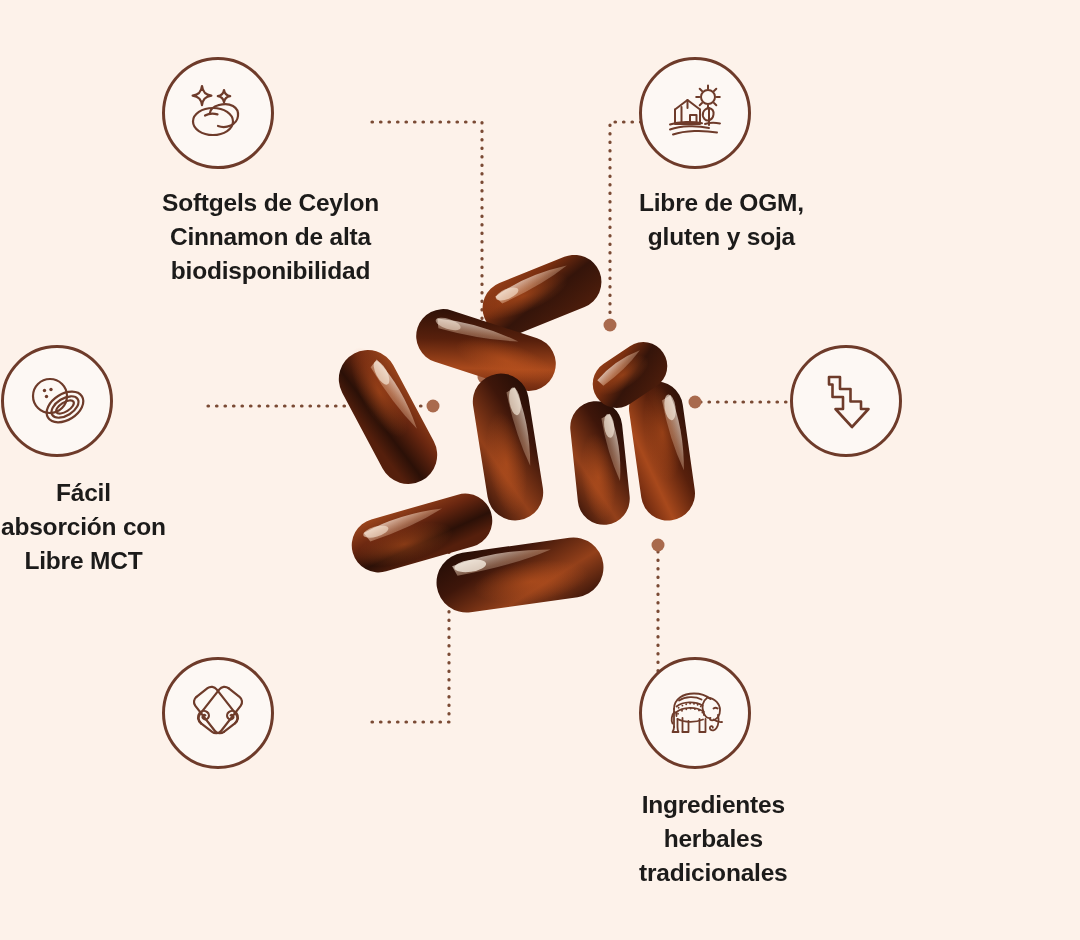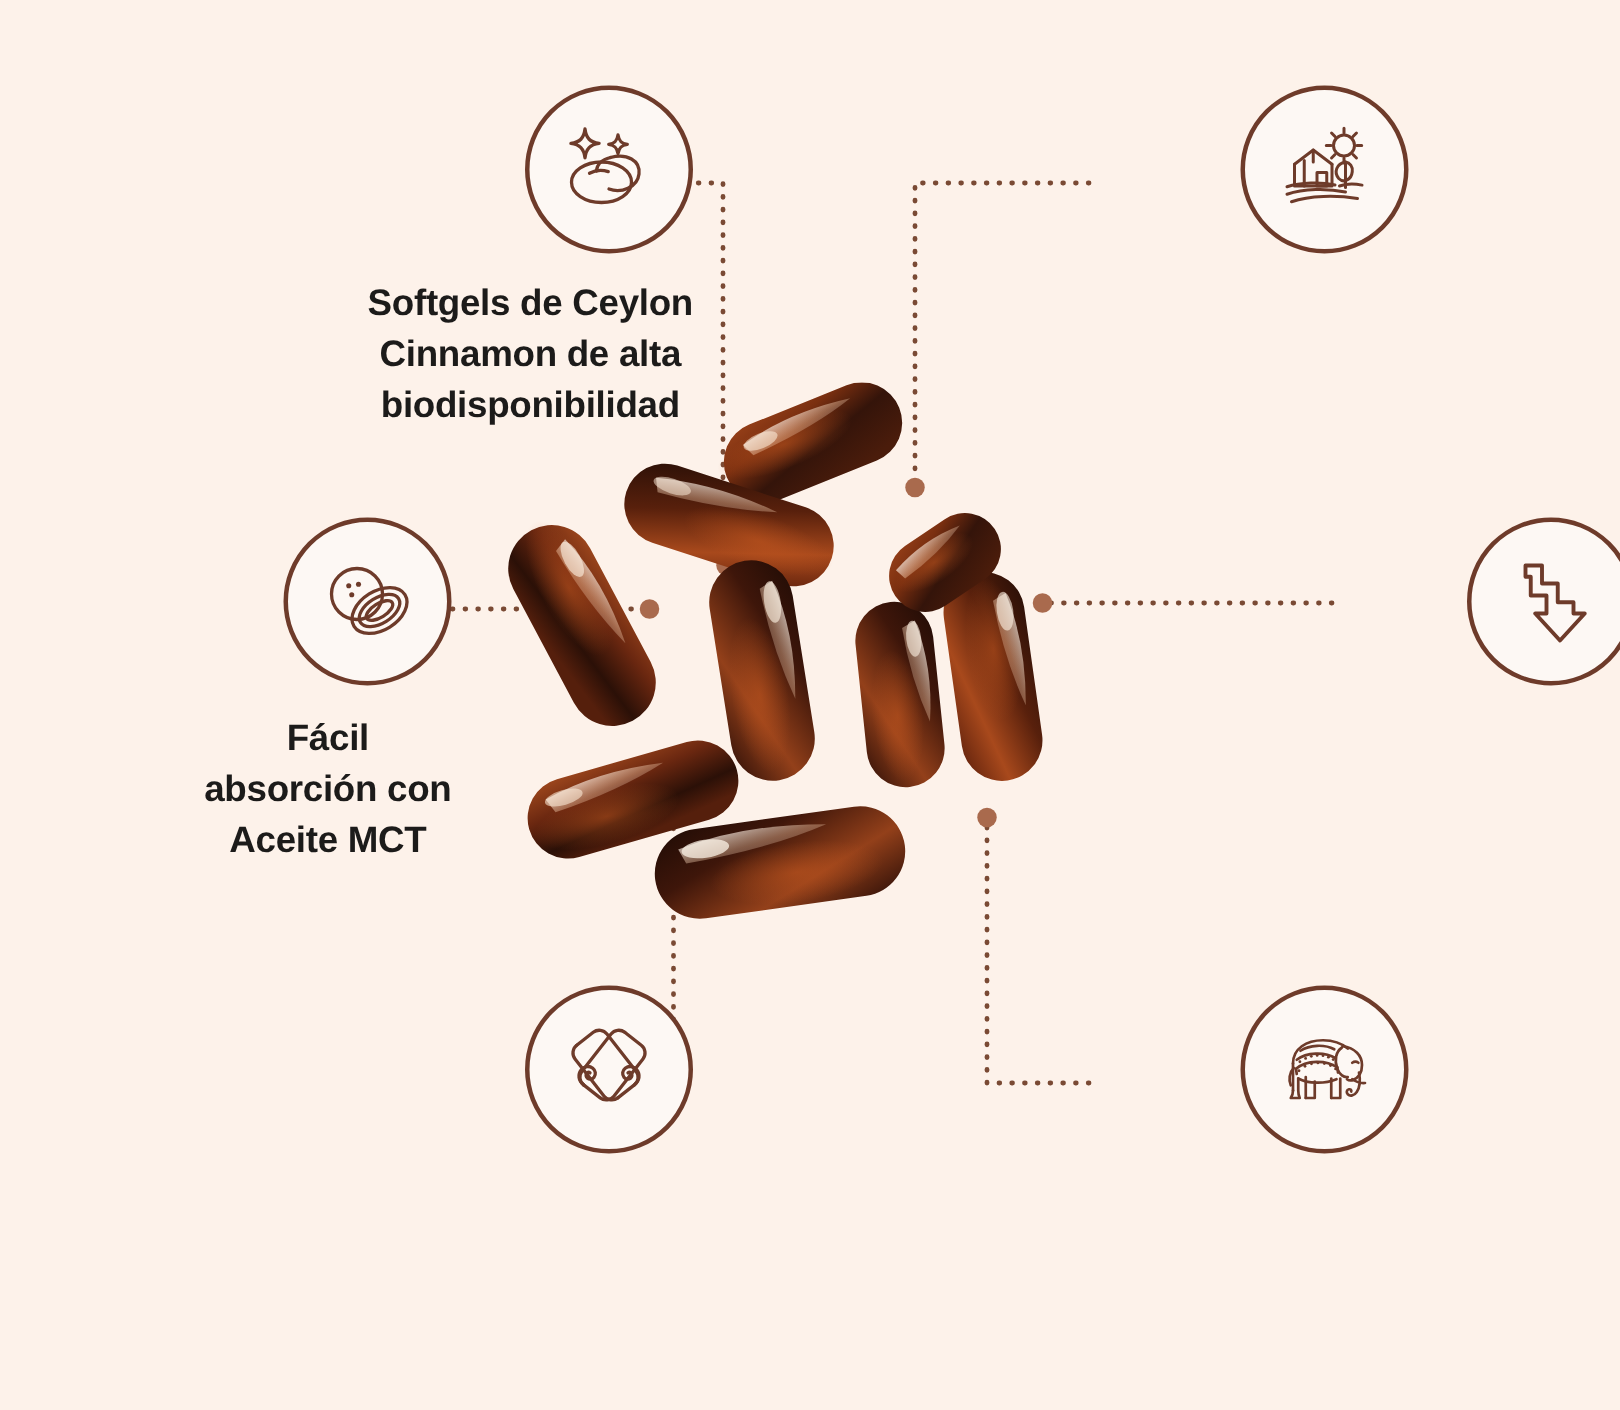--- a/index.html
+++ b/index.html
@@ -43,21 +43,21 @@
     z-index: 2;
   }
 
   
   .feature {
     position: absolute;
     z-index: 3;
     width: 300px;
     display: flex;
     flex-direction: column;
-    align-items: flex-end;
+    align-items: flex-start;
   }
 
   .icon-circle {
     width: 112px;
     height: 112px;
     border-radius: 50%;
     border: 3.5px solid #6E3B2A;
     background: #FDF8F4;
     display: flex;
     align-items: center;
@@ -266,41 +266,43 @@
 
         <path d="M50 48 V31"></path>
         <path d="M50 31 C44 32 42 38 45.5 42 C49 45.5 54 42.5 54.5 37.5 C54.9 34 53 31.6 50 31 Z"></path>
 
         <path d="M11 47.5 C20 44.5 34 44.2 43 46.3"></path>
         <path d="M11 52.5 C22 48.6 38 48.4 50 51"></path>
         <path d="M14 57.5 C26 53.3 44 53 58 55.4"></path>
         <path d="M46 47 C50 45.6 56 45.4 61 46.4"></path>
       </svg>
     </div>
+    <div class="feature-label">Libre de OGM,
+gluten y soja</div>
   </div>
 
   <div class="feature" id="feat-mct">
     <div class="icon-circle">
       <svg width="72" height="72" viewBox="0 0 72 72" fill="none" stroke="#6E3B2A" stroke-width="2.2" stroke-linecap="round" stroke-linejoin="round">
 
         <circle cx="29" cy="31" r="17"></circle>
         <circle cx="23.5" cy="25.5" r="1.7" fill="#6E3B2A" stroke="none"></circle>
         <circle cx="30" cy="24.5" r="1.7" fill="#6E3B2A" stroke="none"></circle>
         <circle cx="25.5" cy="31.5" r="1.7" fill="#6E3B2A" stroke="none"></circle>
 
         <g transform="rotate(-32 44 42)">
           <ellipse cx="44" cy="42" rx="20" ry="13"></ellipse>
           <ellipse cx="44" cy="42" rx="15" ry="8.5"></ellipse>
           <ellipse cx="44" cy="42" rx="10" ry="4.6"></ellipse>
         </g>
       </svg>
     </div>
     <div class="feature-label">Fácil
 absorción con
-Aceite MCT</div>
+Libre MCT</div>
   </div>
 
   <div class="feature" id="feat-cumarina">
     <div class="icon-circle">
       <svg width="72" height="72" viewBox="0 0 72 72" fill="none" stroke="#6E3B2A" stroke-width="2.6" stroke-linecap="round" stroke-linejoin="round">
         <path d="M19 12
                  L30 12
                  L30 24
                  L40.5 24
                  L40.5 36.5
@@ -386,15 +388,18 @@
           <circle cx="33.6" cy="33.6" r="0.95"></circle>
           <circle cx="37.9" cy="34" r="0.95"></circle>
           <circle cx="42" cy="35.4" r="0.95"></circle>
           <circle cx="45.4" cy="37.6" r="0.95"></circle>
         </g>
 
         <path d="M19 37.5 L19.5 41"></path>
         <path d="M46.5 36.5 L47 40"></path>
       </svg>
     </div>
+    <div class="feature-label">Ingredientes
+herbales
+tradicionales</div>
   </div>
 
 </div>
 
 </body></html>

